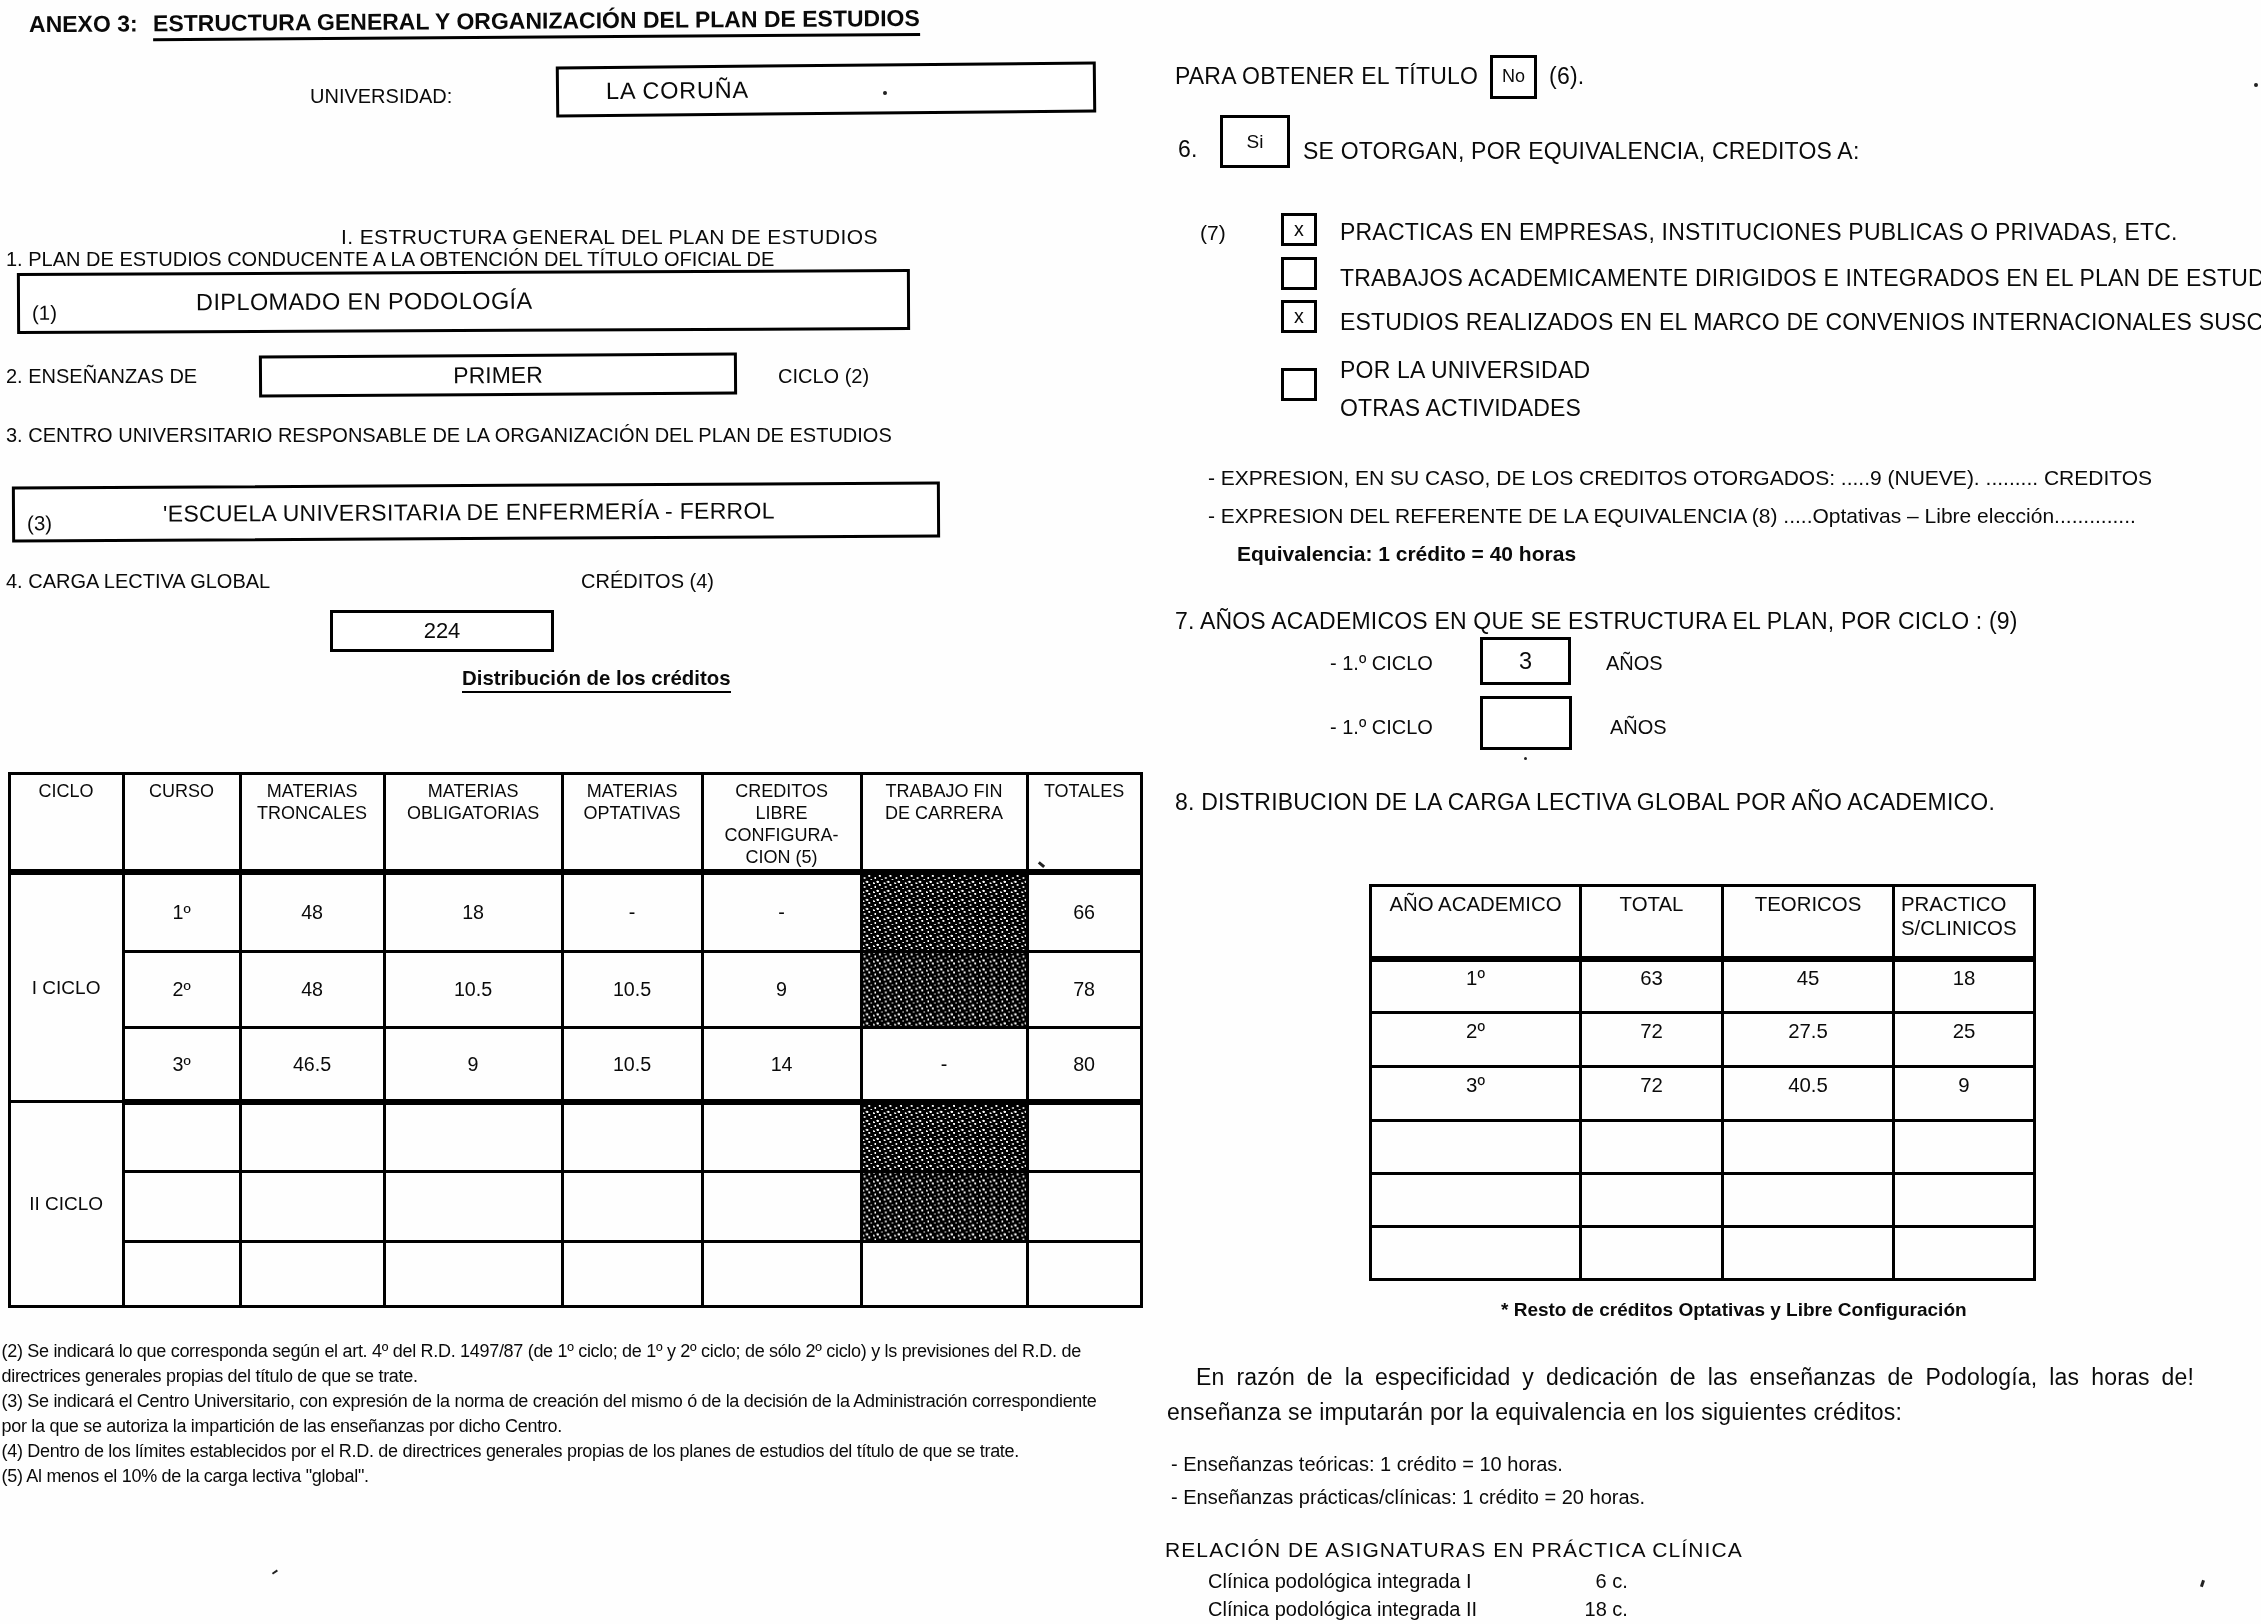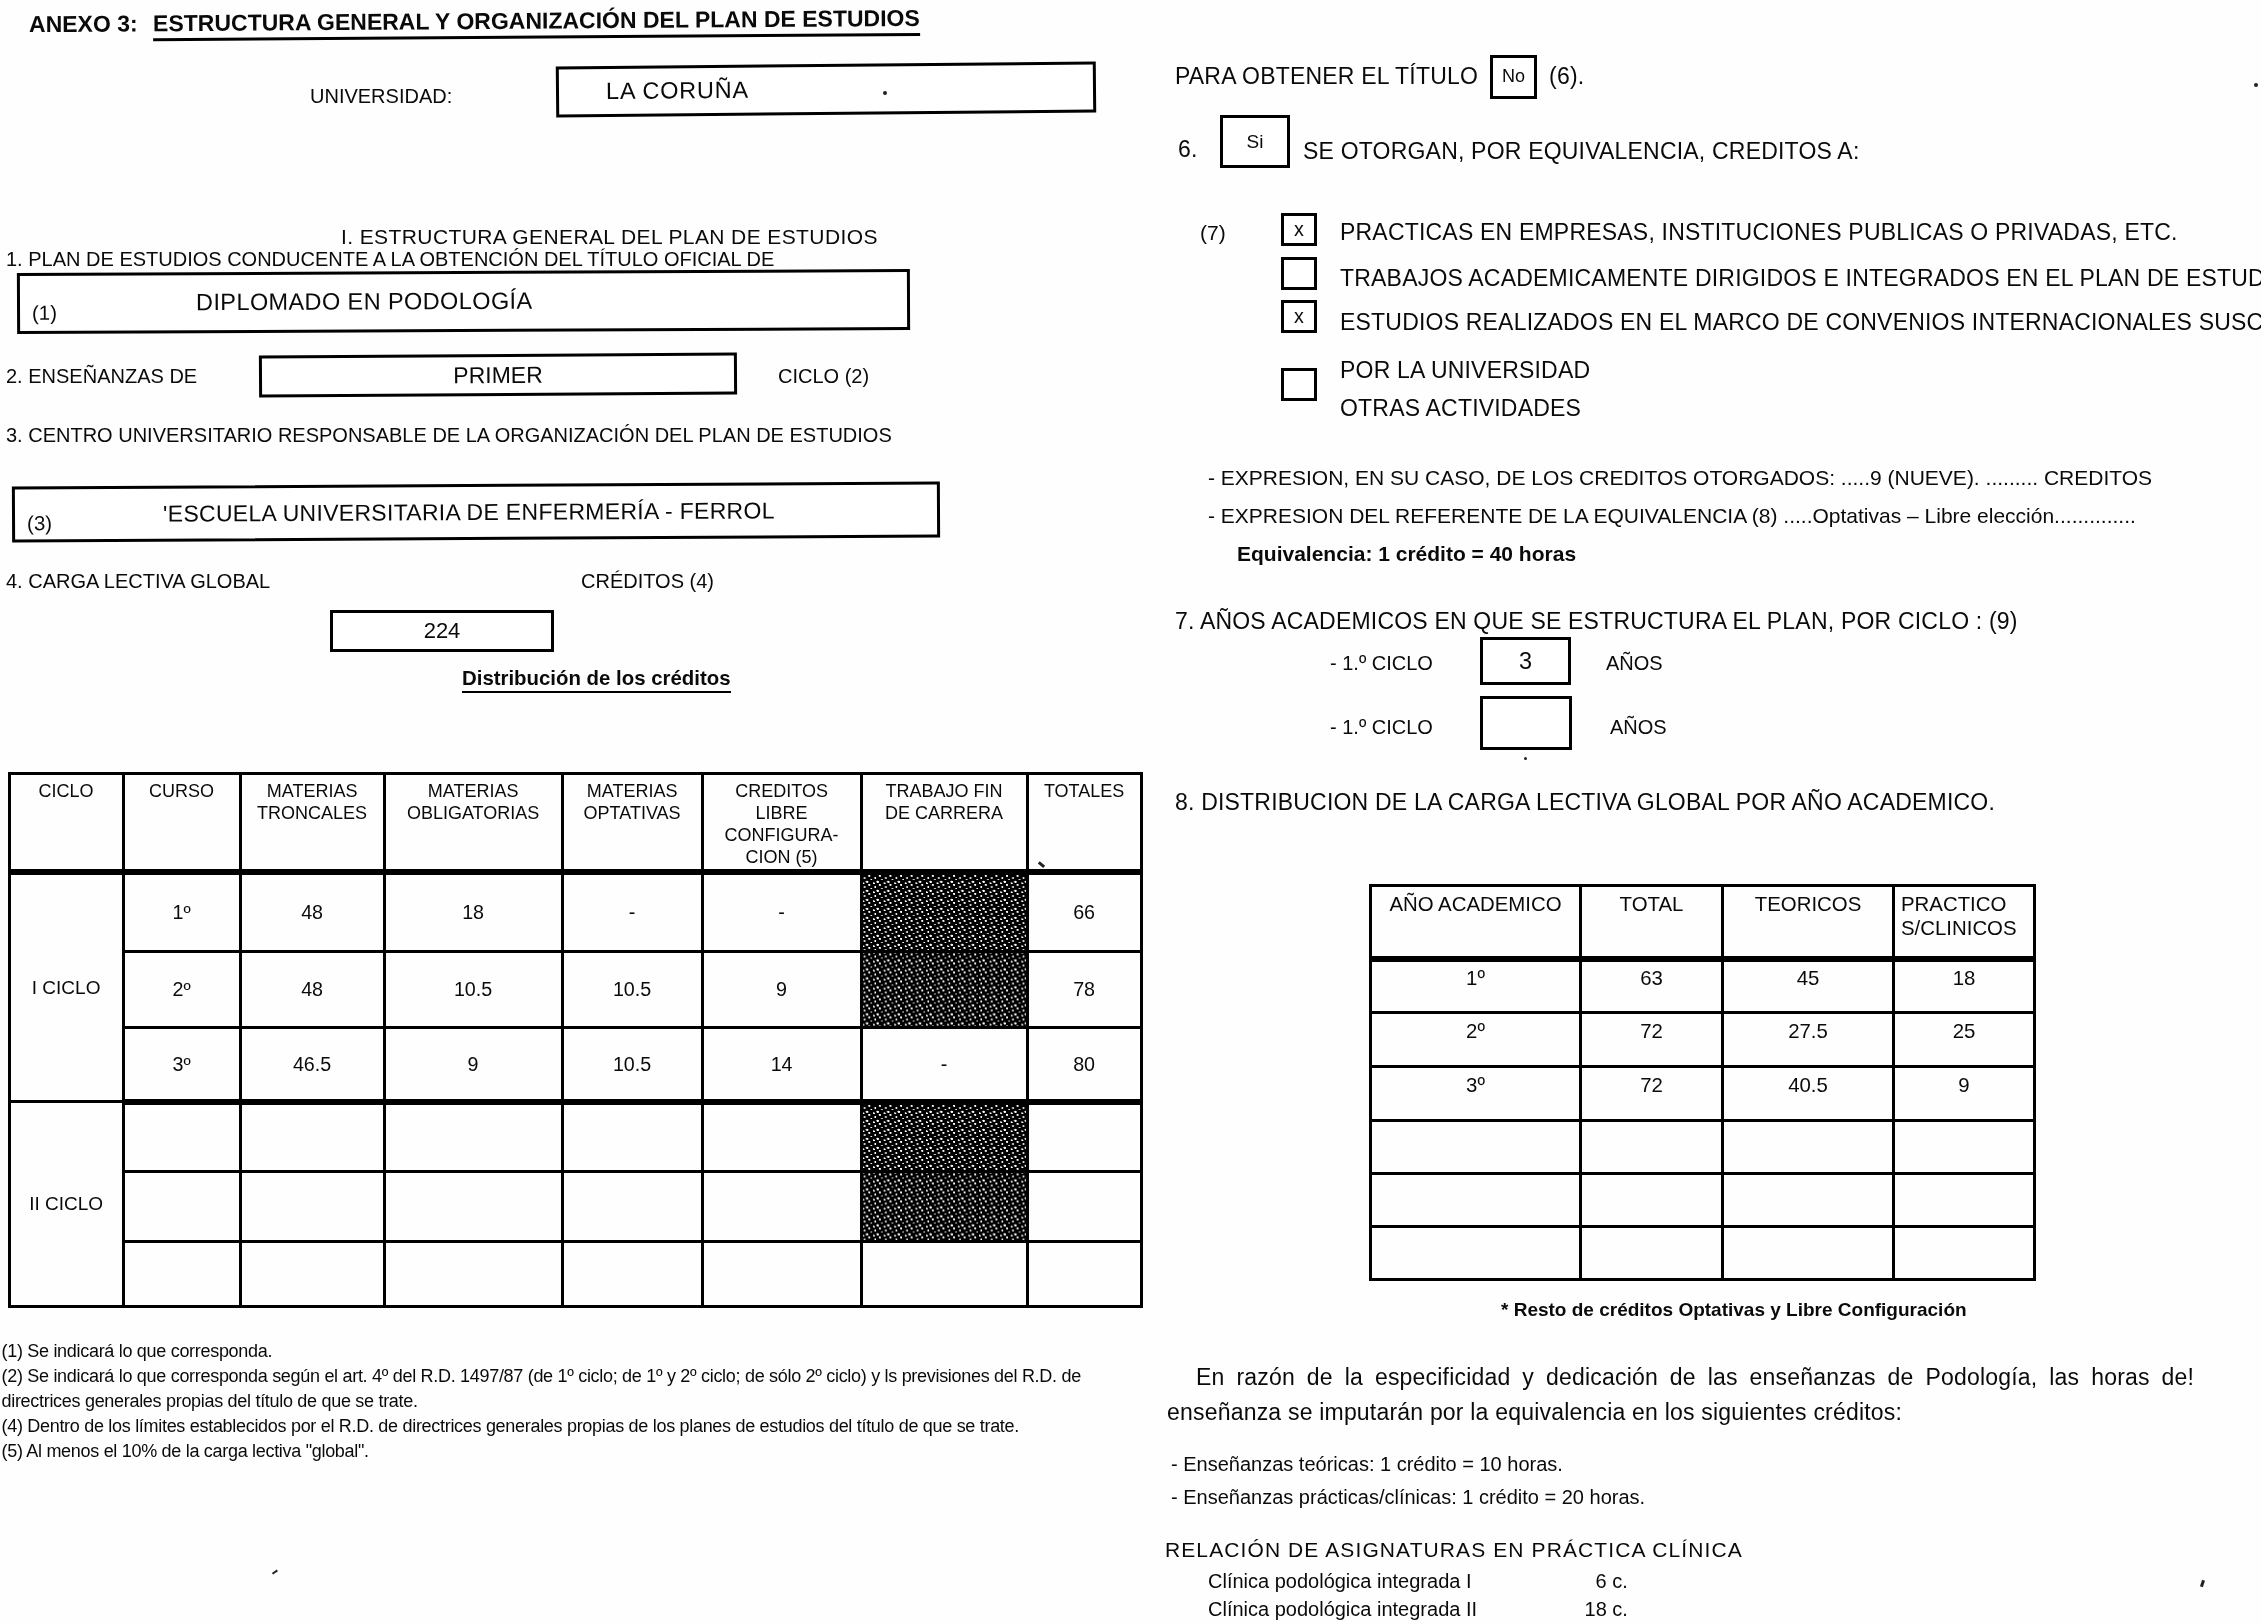--- a/index.html
+++ b/index.html
@@ -178,22 +178,22 @@
       <td></td>
       <td></td>
       <td></td>
       <td></td>
       <td></td>
     </tr>
   </tbody>
     </table>
 
   <div class="footnotes">
-    <p>(1) Se indicará lo que corresponda.</p>
     <p>(2) Se indicará lo que corresponda según el art. 4º del R.D. 1497/87 (de 1º ciclo; de 1º y 2º ciclo; de sólo 2º ciclo) y ls previsiones del R.D. de directrices generales propias del título de que se trate.</p>
+    <p>(3) Se indicará el Centro Universitario, con expresión de la norma de creación del mismo ó de la decisión de la Administración correspondiente por la que se autoriza la impartición de las enseñanzas por dicho Centro.</p>
     <p>(4) Dentro de los límites establecidos por el R.D. de directrices generales propias de los planes de estudios del título de que se trate.</p>
     <p>(5) Al menos el 10% de la carga lectiva "global".</p>
   </div>
 
   <div class="abs" style="left:1175px; top:54px; height:45px; display:flex; align-items:center;">
     <span class="t-right">PARA OBTENER EL TÍTULO</span>
     <span class="smallbox" style="position:static; width:47px; height:44px; margin:0 12px; font-size:18px;">No</span>
     <span class="t-right">(6).</span>
   </div>
 

